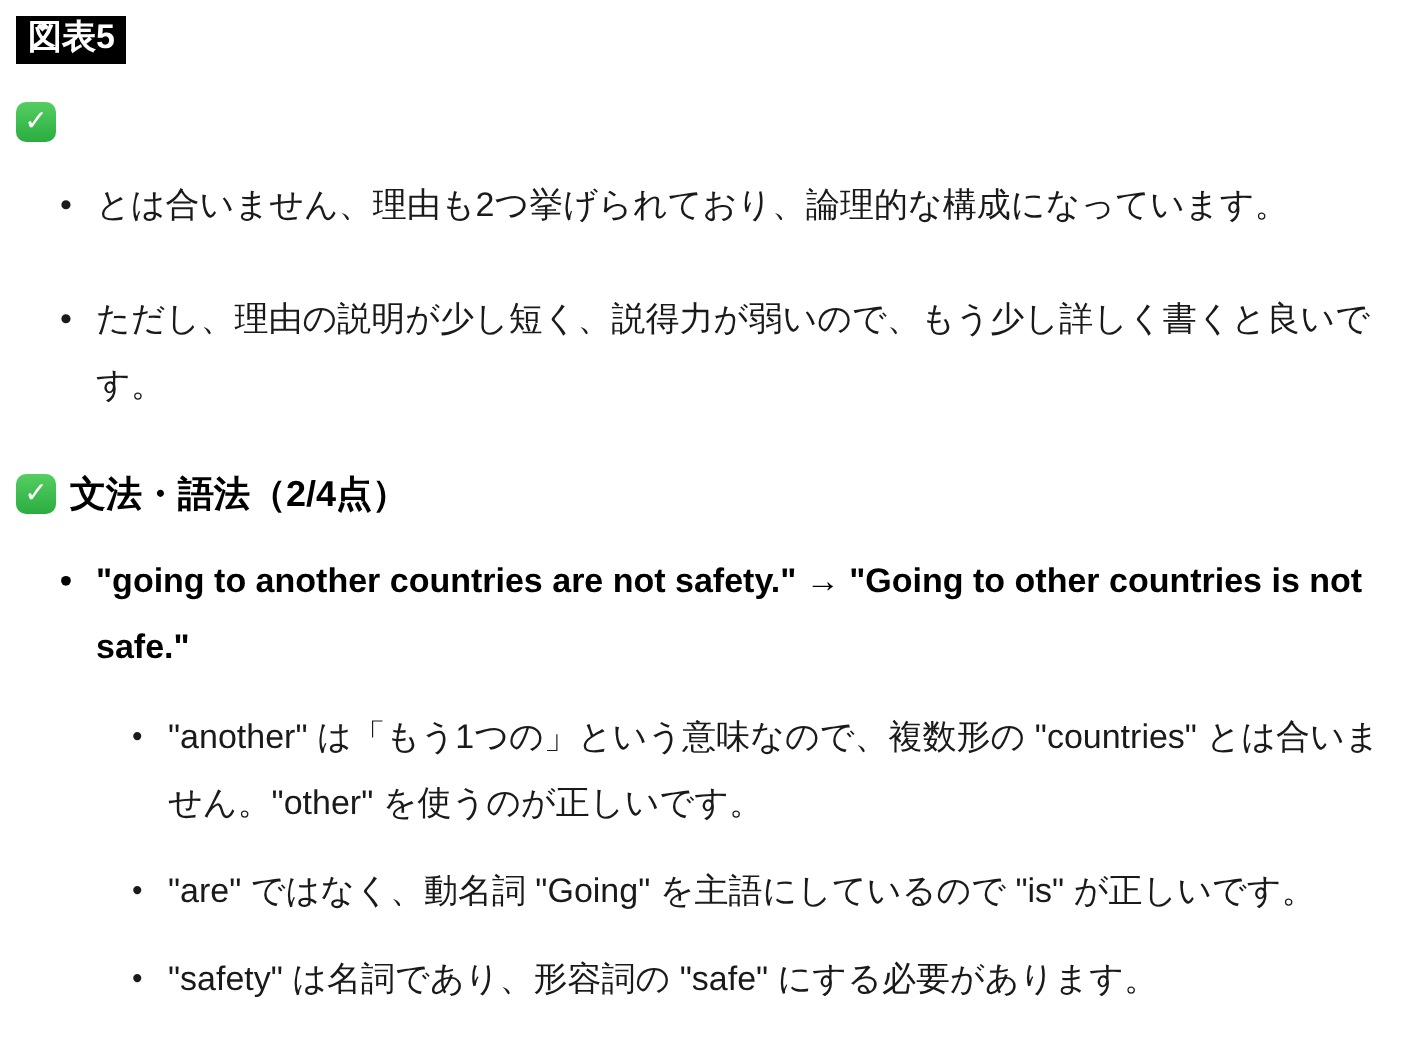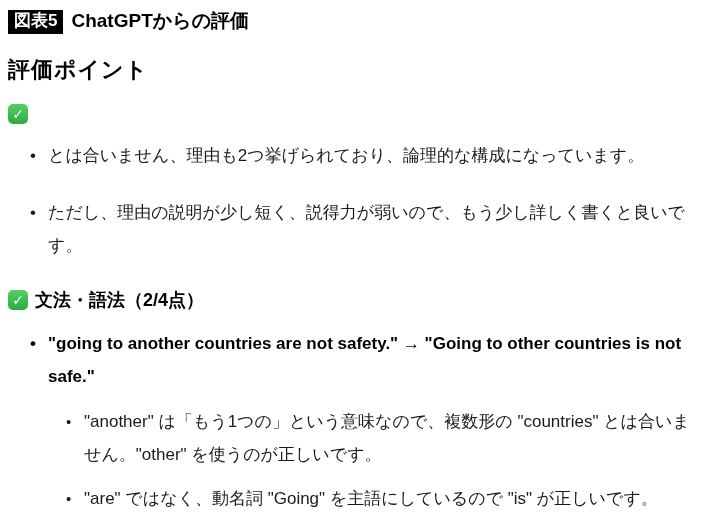--- a/index.html
+++ b/index.html
@@ -111,24 +111,22 @@
     font-weight: 400;
   }
 </style>
 </head>
 <body>
 
 <div class="page">
 
   <div class="figure-row">
     <span class="figure-badge">図表5</span>
-    <span class="figure-title">ChatGPTからの評価</span>
   </div>
 
-  <div class="page-title">評価ポイント</div>
 
   <div class="section-heading">
     <span class="check-icon">✓</span>
   </div>
   <ul class="bullets">
     <li>とは合いません、理由も2つ挙げられており、論理的な構成になっています。</li>
     <li>ただし、理由の説明が少し短く、説得力が弱いので、もう少し詳しく書くと良いです。</li>
   </ul>
 
   <div class="section-heading second">

